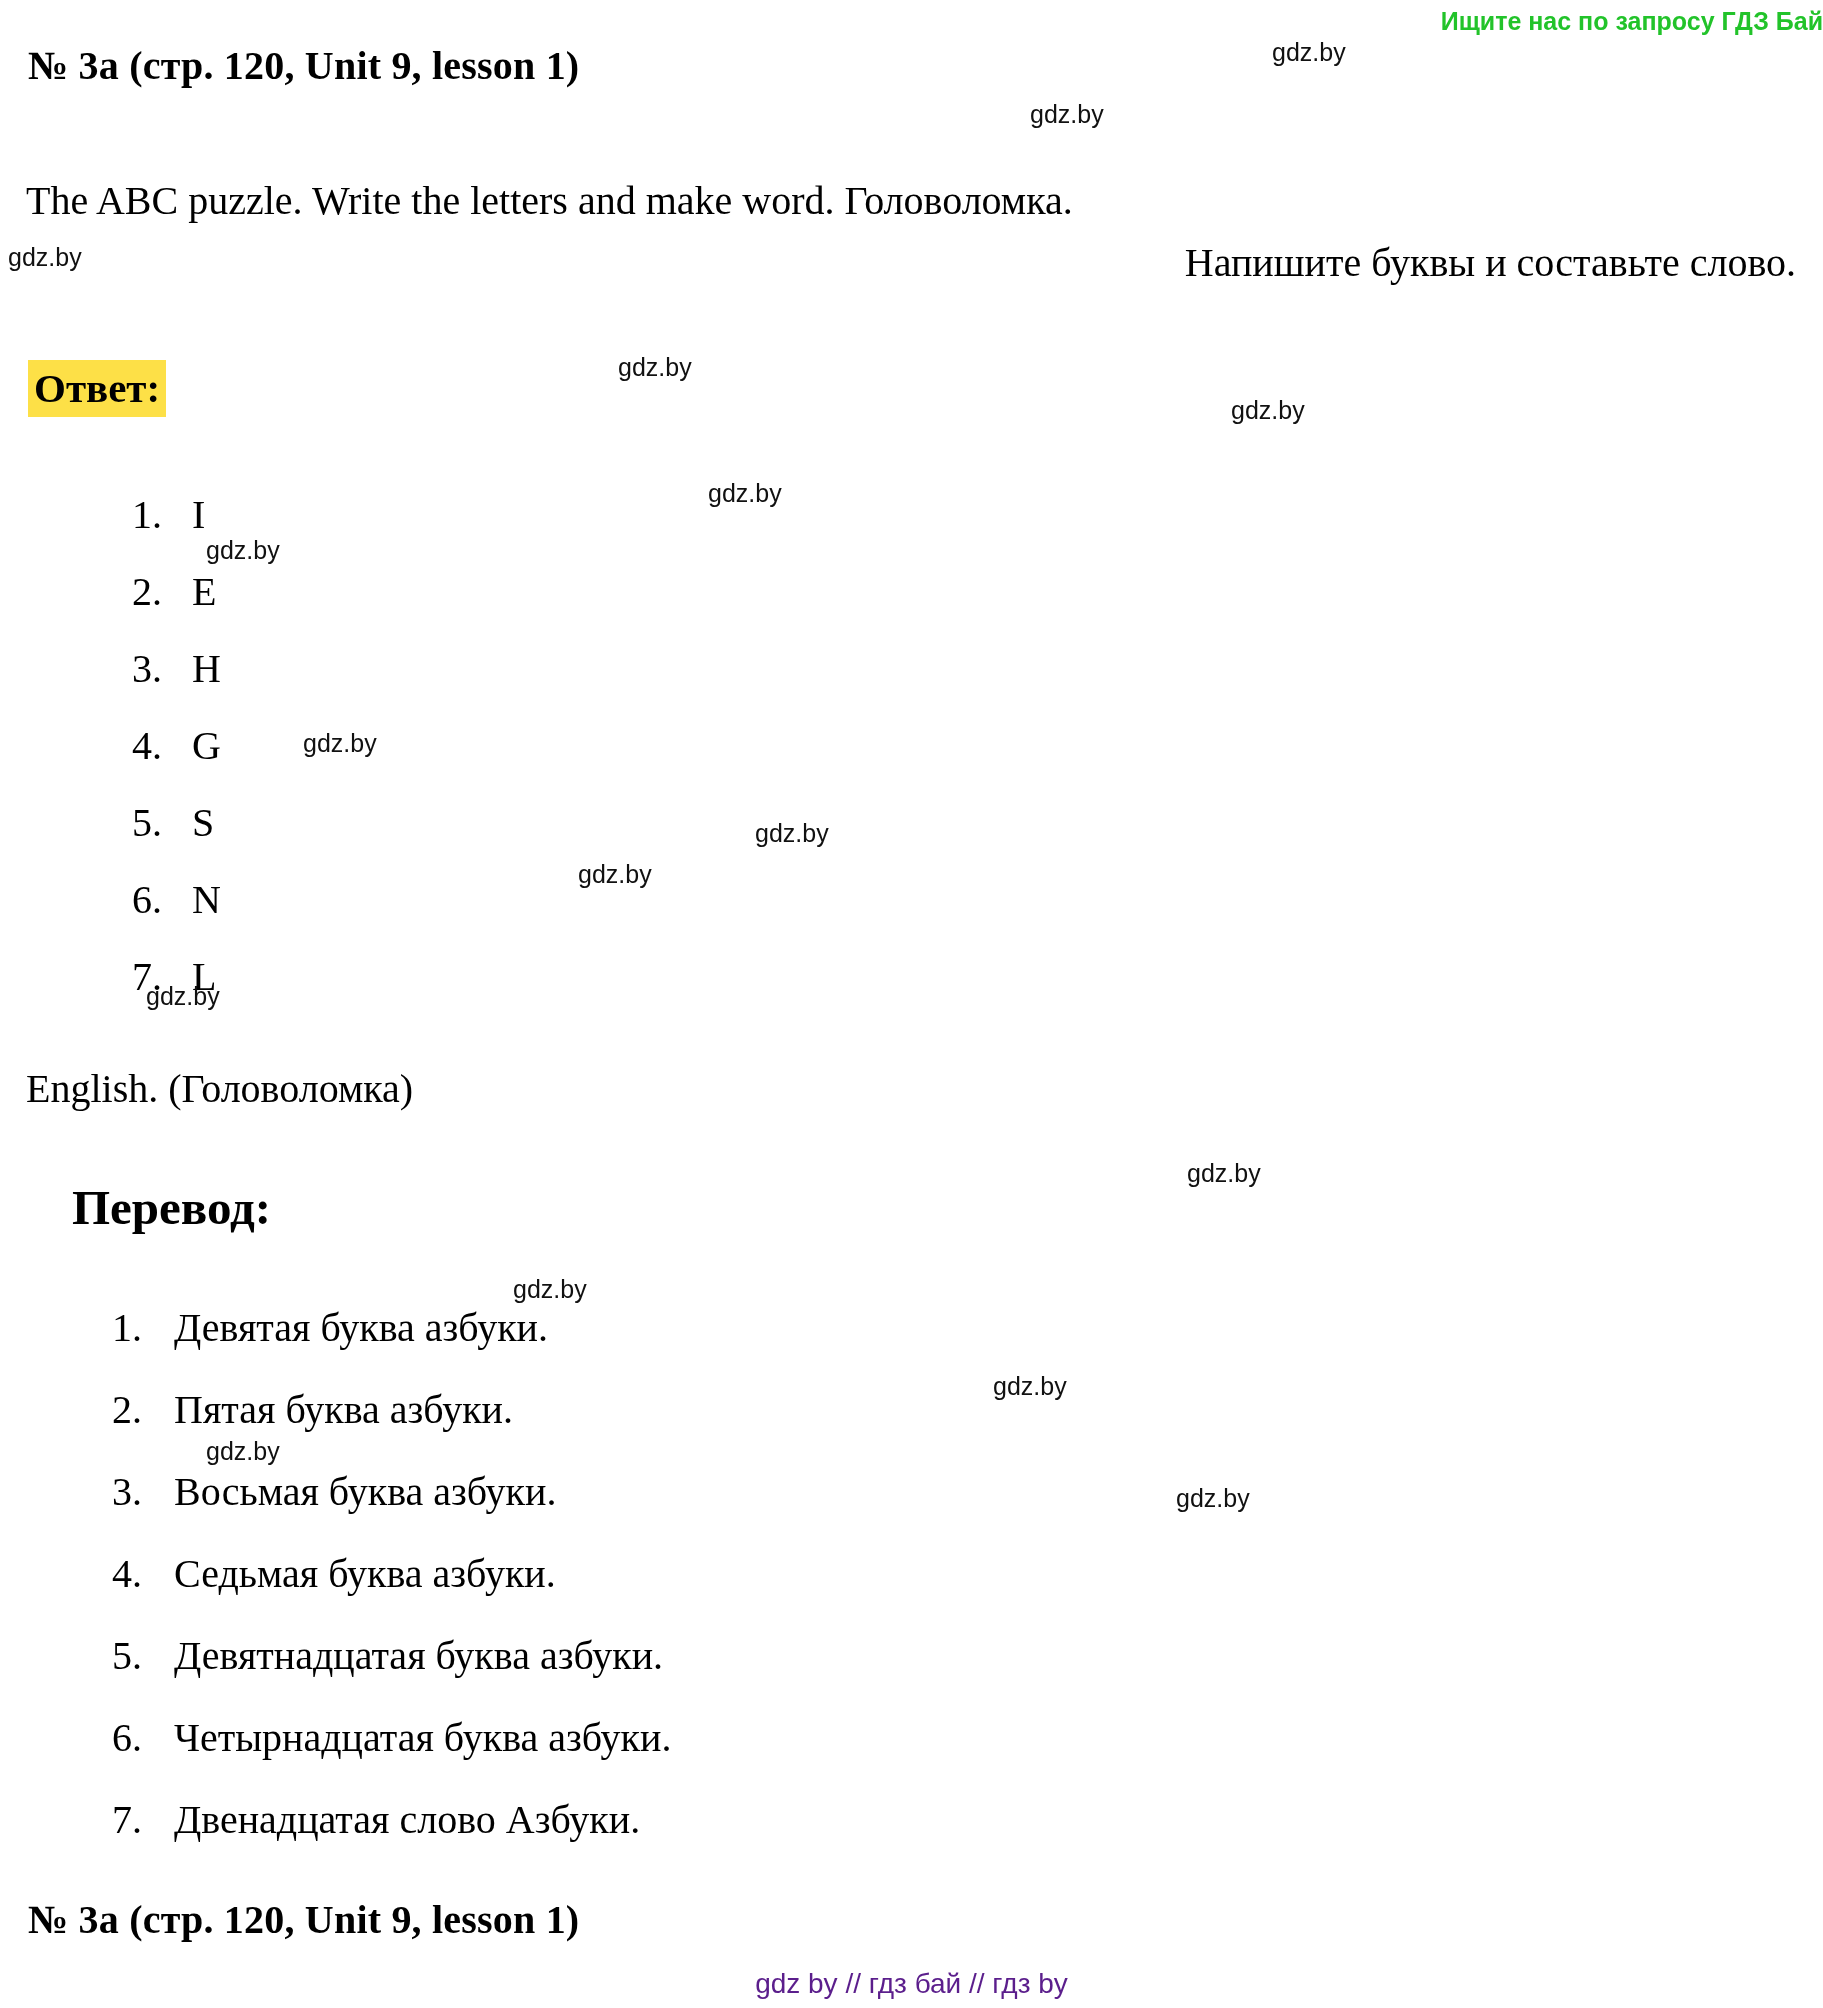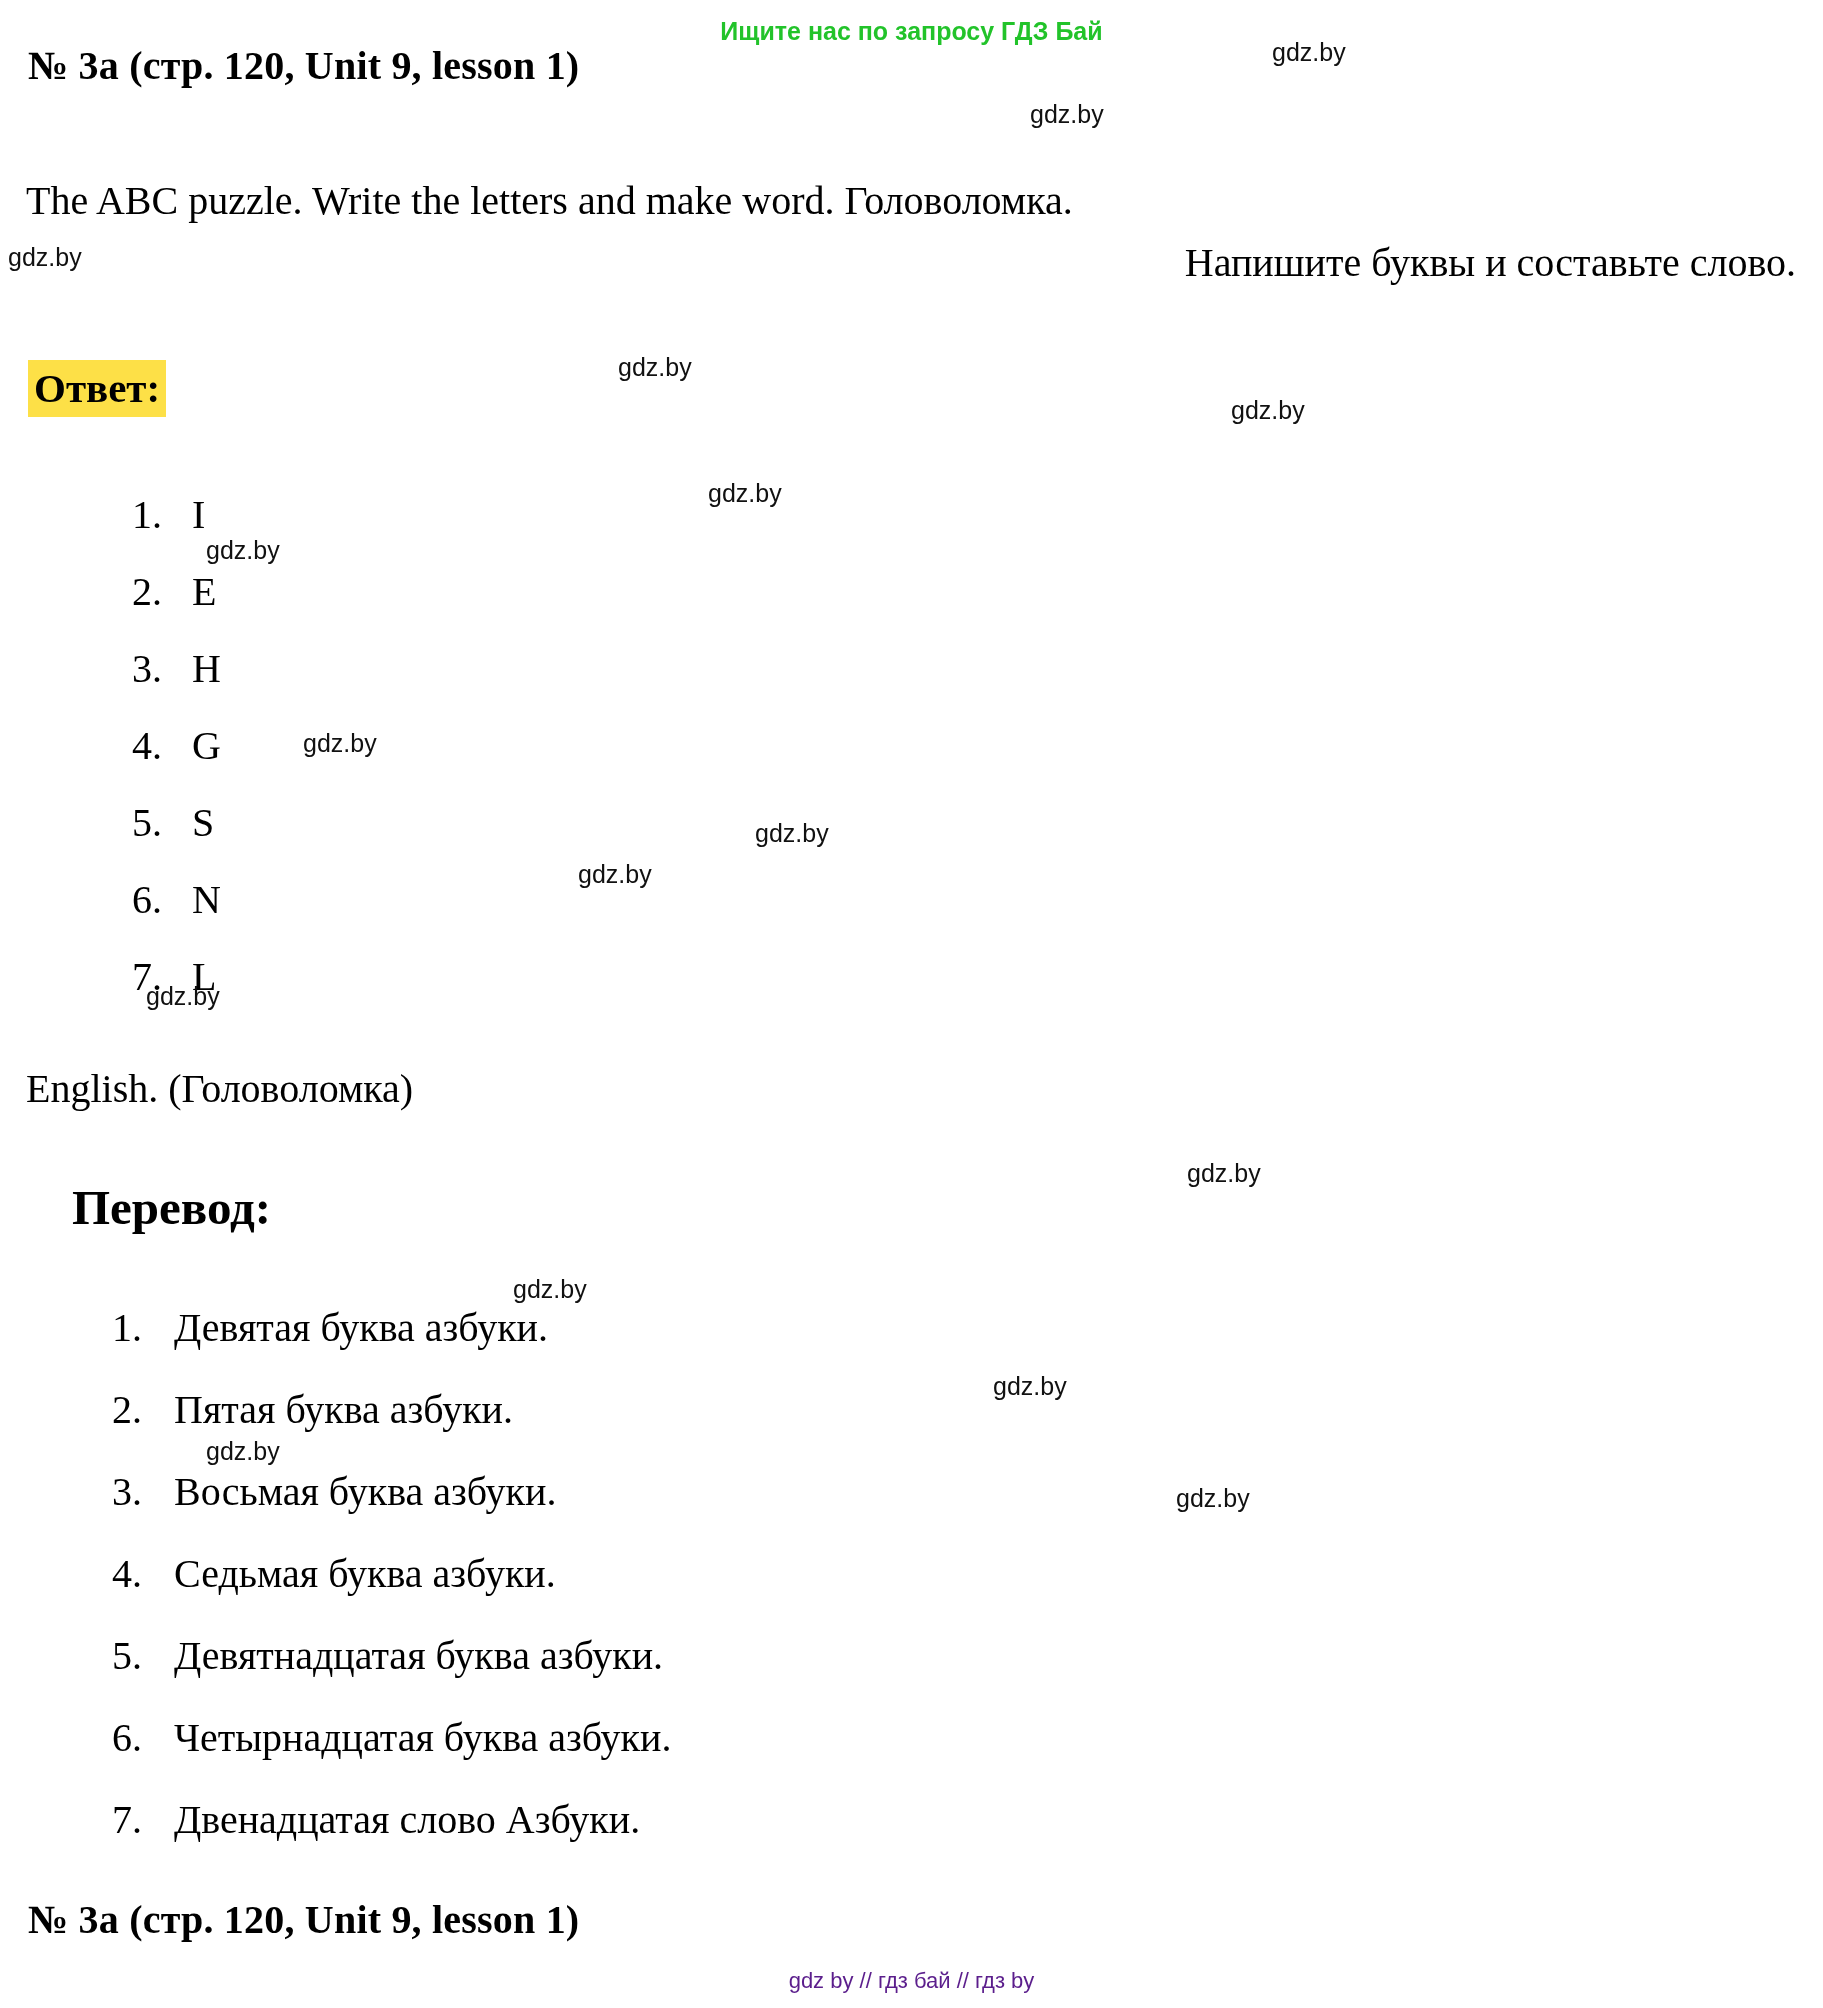--- a/index.html
+++ b/index.html
@@ -15,27 +15,27 @@
     font-family: "Liberation Serif", serif;
     color: #000000;
   }
 
   
   #promo-header {
     position: absolute;
     top: 0;
     left: 0;
     width: 1823px;
-    text-align: center;
+    text-align: right;
     font-family: "Liberation Sans", sans-serif;
     font-size: 25px;
     font-weight: bold;
     color: #22c32a;
     line-height: 30px;
-    padding-top: 16px;
+    padding-top: 6px;
     white-space: nowrap;
   }
 
   
   #page {
     position: absolute;
     top: 0;
     left: 0;
     width: 1823px;
     height: 2008px;
@@ -148,21 +148,21 @@
   }
 
   
   #promo-footer {
     position: absolute;
     left: 0;
     top: 1968px;
     width: 1823px;
     text-align: center;
     font-family: "Liberation Sans", sans-serif;
-    font-size: 22px;
+    font-size: 28px;
     color: #5b1e8c;
     white-space: nowrap;
   }
 
   
   .watermark {
     position: absolute;
     font-family: "Liberation Sans", sans-serif;
     font-size: 25px;
     line-height: 25px;

